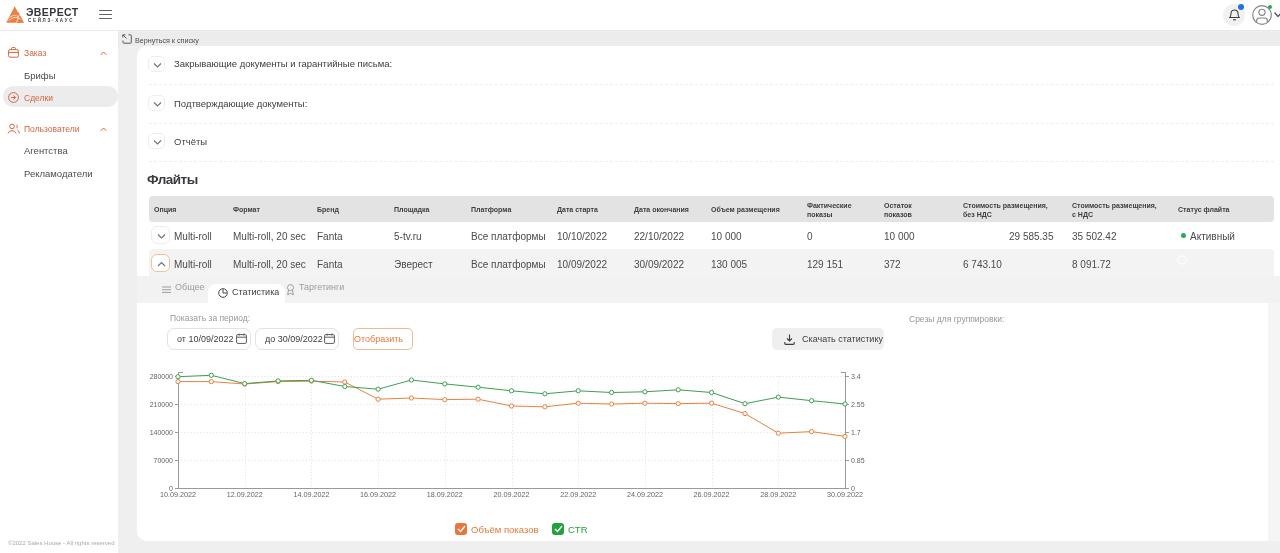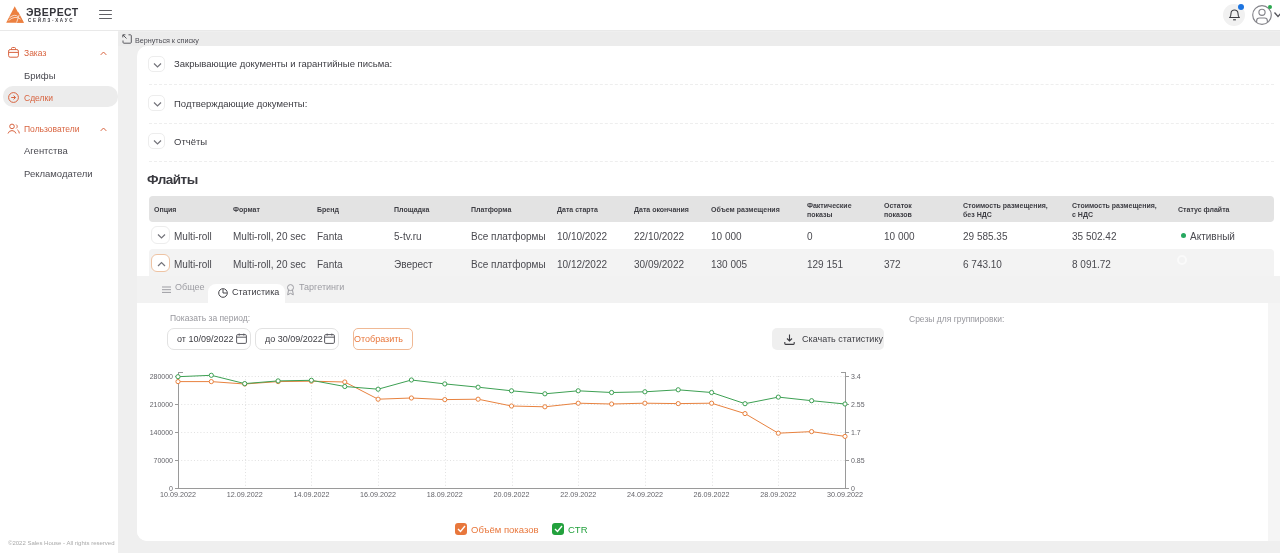--- a/index.html
+++ b/index.html
@@ -200,37 +200,37 @@
     <div class="td" style="left:25px">Multi-roll</div>
     <div class="td" style="left:84px">Multi-roll, 20 sec</div>
     <div class="td" style="left:168px">Fanta</div>
     <div class="td" style="left:245px">5-tv.ru</div>
     <div class="td" style="left:322px">Все платформы</div>
     <div class="td" style="left:408px">10/10/2022</div>
     <div class="td" style="left:485px">22/10/2022</div>
     <div class="td" style="left:562px">10 000</div>
     <div class="td" style="left:658px">0</div>
     <div class="td" style="left:735px">10 000</div>
-    <div class="td" style="left:814px">29 585.35</div>
+    <div class="td" style="left:860px">29 585.35</div>
     <div class="td" style="left:923px">35 502.42</div>
     <div class="gdot" style="left:1032px"></div>
     <div class="td" style="left:1041px">Активный</div>
   </div>
   <div class="row" id="row2bg" style="top:203px">
     <div class="rbtn rbtn2">
         <svg style="position:absolute;left:5px;top:5.5px" width="9" height="7" viewBox="0 0 9 7">
           <path d="M1 5 L4.5 1.5 L8 5" fill="none" stroke="#73737a" stroke-width="1.2"></path>
         </svg>
       </div>
     <div class="td" style="left:25px">Multi-roll</div>
     <div class="td" style="left:84px">Multi-roll, 20 sec</div>
     <div class="td" style="left:168px">Fanta</div>
     <div class="td" style="left:245px">Эверест</div>
     <div class="td" style="left:322px">Все платформы</div>
-    <div class="td" style="left:408px">10/12/2022</div>
+    <div class="td" style="left:408px">10/09/2022</div>
     <div class="td" style="left:485px">30/09/2022</div>
     <div class="td" style="left:562px">130 005</div>
     <div class="td" style="left:658px">129 151</div>
     <div class="td" style="left:735px">372</div>
     <div class="td" style="left:814px">6 743.10</div>
     <div class="td" style="left:923px">8 091.72</div>
     <div style="position:absolute;left:1028px;top:6px;width:10px;height:10px;border:2.2px solid rgba(255,255,255,0.55);border-radius:50%;"></div>
   </div>
 
   <div id="tabbar">

